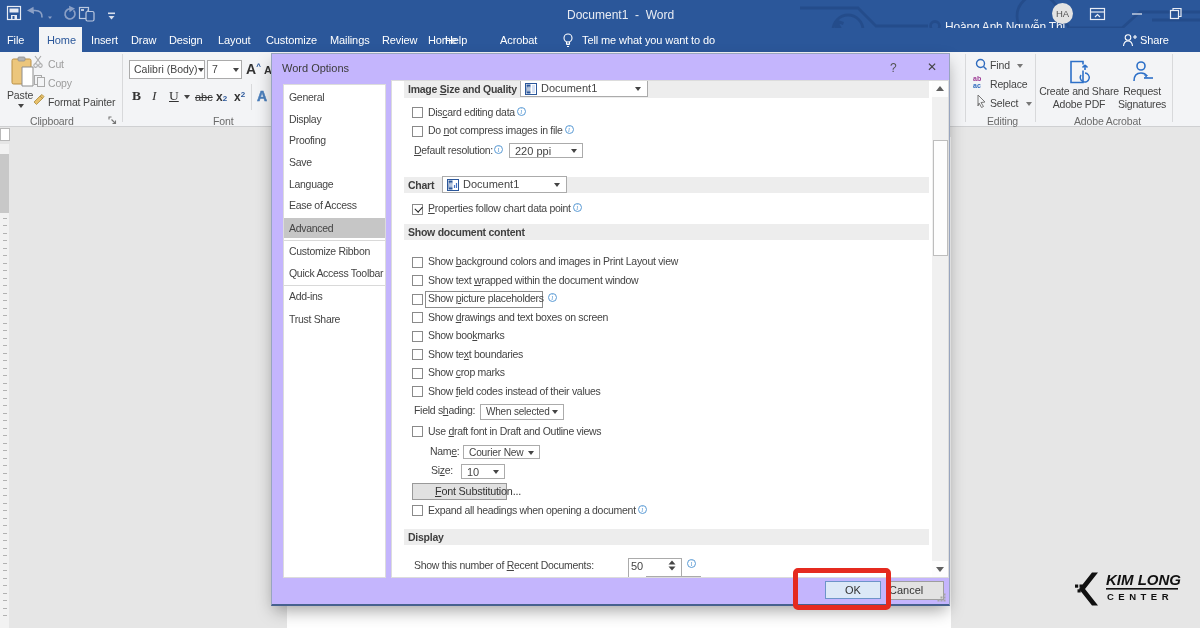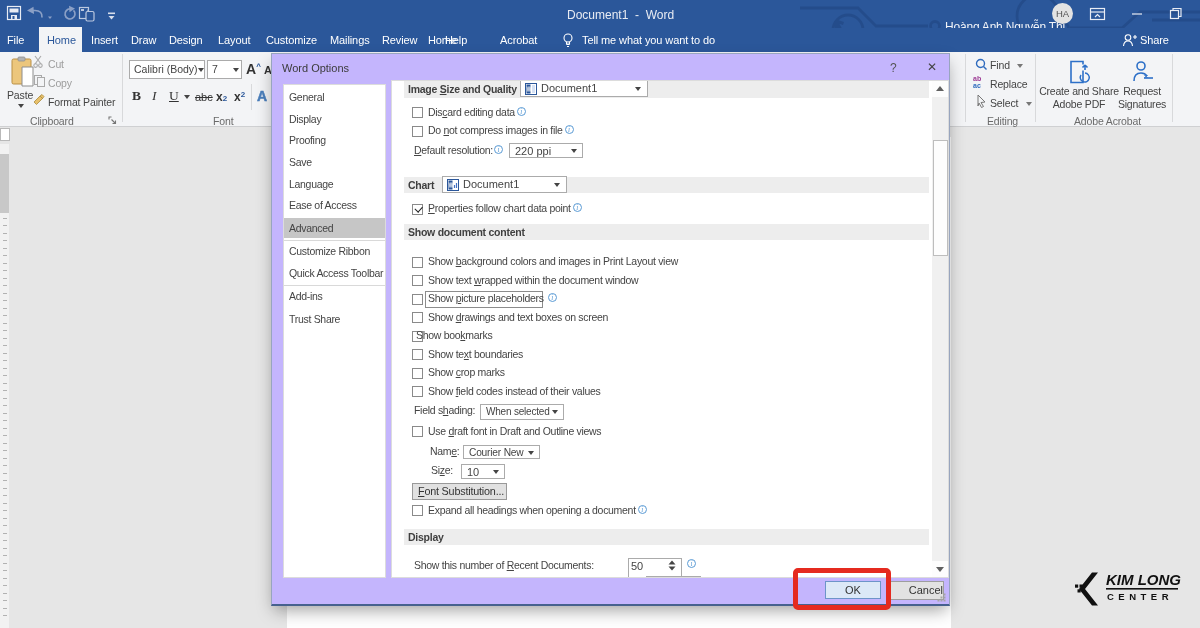--- a/index.html
+++ b/index.html
@@ -283,36 +283,36 @@
 <div class="a cb" style="left:20px;top:175.5px"></div>
       <div class="a lb" style="left:36px;top:174px">Show <u>b</u>ackground colors and images in Print Layout view</div>
 <div class="a cb" style="left:20px;top:194px"></div>
       <div class="a lb" style="left:36px;top:192.5px">Show text <u>w</u>rapped within the document window</div>
 <div class="a cb" style="left:20px;top:212.5px"></div>
       <div class="a" style="left:33px;top:210px;width:118px;height:16.5px;border:1px solid #8C8C8C"></div>
       <div class="a lb" style="left:36px;top:211px">Show <u>p</u>icture placeholders<span class="info" style="margin-left:4px"></span></div>
 <div class="a cb" style="left:20px;top:231px"></div>
       <div class="a lb" style="left:36px;top:229.5px">Show <u>d</u>rawings and text boxes on screen</div>
 <div class="a cb" style="left:20px;top:249.5px"></div>
-      <div class="a lb" style="left:24px;top:248px">Show boo<u>k</u>marks</div>
+      <div class="a lb" style="left:36px;top:248px">Show boo<u>k</u>marks</div>
 <div class="a cb" style="left:20px;top:268px"></div>
       <div class="a lb" style="left:36px;top:266.5px">Show te<u>x</u>t boundaries</div>
 <div class="a cb" style="left:20px;top:286.5px"></div>
       <div class="a lb" style="left:36px;top:285px">Show <u>c</u>rop marks</div>
 <div class="a cb" style="left:20px;top:305px"></div>
       <div class="a lb" style="left:36px;top:303.5px">Show <u>f</u>ield codes instead of their values</div>
 <div class="a lb" style="left:22px;top:323px">Field s<u>h</u>ading:</div>
 <div class="a dd" style="left:88px;top:323px;width:84px;height:15.5px"><span style="font-size:10px;letter-spacing:-0.2px">When selected</span><i class="car" style="right:5px;top:5px"></i></div>
 <div class="a cb" style="left:20px;top:345px"></div>
       <div class="a lb" style="left:36px;top:343.5px">Use <u>d</u>raft font in Draft and Outline views</div>
 <div class="a lb" style="left:38px;top:363.5px">Nam<u>e</u>:</div>
 <div class="a dd" style="left:71px;top:363.5px;width:77px;height:14.5px"><span style="font-size:10.2px;letter-spacing:-0.2px">Courier New</span><i class="car" style="right:5px;top:5px"></i></div>
 <div class="a lb" style="left:39px;top:383px">Si<u>z</u>e:</div>
 <div class="a dd" style="left:69px;top:382.5px;width:44px;height:15px"><span>10</span><i class="car" style="right:5px;top:5px"></i></div>
-<div class="a" style="left:20px;top:402px;width:95px;height:17px;background:#E1E1E1;border:1px solid #999;line-height:15px;padding-left:5px;color:#333;font-size:10.8px;letter-spacing:-0.2px;white-space:nowrap"><u>F</u>ont Substitution...</div>
+<div class="a" style="left:20px;top:402px;width:95px;height:17px;background:#E1E1E1;border:1px solid #999;line-height:15px;padding-left:22px;color:#333;font-size:10.8px;letter-spacing:-0.2px;white-space:nowrap"><u>F</u>ont Substitution...</div>
 <div class="a cb" style="left:20px;top:424px"></div>
       <div class="a lb" style="left:36px;top:422.5px">Expand all headings when opening a document<span class="info"></span></div>
 <div class="a lb" style="left:22px;top:478px">Show this number of <u>R</u>ecent Documents:</div>
 <div class="a dd" style="left:236px;top:477px;width:54px;height:29px"><span style="padding-left:2px">50</span></div>
 <svg class="a" style="left:276px;top:479px;width:8px;height:11px" viewBox="0 0 8 11">
         <path d="M4,0.5 L7.5,4.5 H0.5 z" fill="#444"></path>
         <path d="M4,10.5 L0.5,6.5 H7.5 z" fill="#444"></path>
       </svg>
 <div class="a lb" style="left:295px;top:476.5px"><span class="info" style="margin-left:0"></span></div>
 <div class="a" style="left:254px;top:495px;width:55px;height:3px;background:#fff;border:1px solid #ABABAB;border-bottom:none"></div>
@@ -322,21 +322,21 @@
 <div class="a" style="left:0;top:0;width:16px;height:16px;background:#FDFDFD;text-align:center"><svg width="8" height="5" style="margin-top:5px">
           <path d="M4,0 L8,5 H0 z" fill="#606060"></path>
         </svg></div>
 <div class="a" style="left:0.5px;top:59px;width:15px;height:116px;background:#FDFDFD;border:1px solid #BDBDBD"></div>
 <div class="a" style="left:0;bottom:0;width:16px;height:16px;background:#FDFDFD;text-align:center"><svg width="8" height="5" style="margin-top:6px">
           <path d="M4,5 L0,0 H8 z" fill="#606060"></path>
         </svg></div>
 </div>
 
 <div class="a" style="left:553px;top:527px;width:56px;height:18px;background:#DCE8F7;border:1px solid #6D94C9;text-align:center;line-height:16px;color:#333;font-size:11px">OK</div>
-<div class="a" style="left:616px;top:527px;width:56px;height:19px;background:#E2E2E2;border:1px solid #9E9E9E;text-align:right;line-height:17px;color:#333;font-size:11px">Cancel</div>
+<div class="a" style="left:616px;top:527px;width:56px;height:19px;background:#E2E2E2;border:1px solid #9E9E9E;text-align:left;line-height:17px;color:#333;font-size:11px">Cancel</div>
 <svg class="a" style="right:3px;bottom:2px;width:9px;height:9px" viewBox="0 0 9 9">
       <g fill="#A5A5A5">
         <rect x="6.5" y="0.5" width="2" height="2"></rect>
         <rect x="6.5" y="3.5" width="2" height="2"></rect>
         <rect x="6.5" y="6.5" width="2" height="2"></rect>
         <rect x="3.5" y="3.5" width="2" height="2"></rect>
         <rect x="3.5" y="6.5" width="2" height="2"></rect>
         <rect x="0.5" y="6.5" width="2" height="2"></rect>
       </g>
     </svg>

